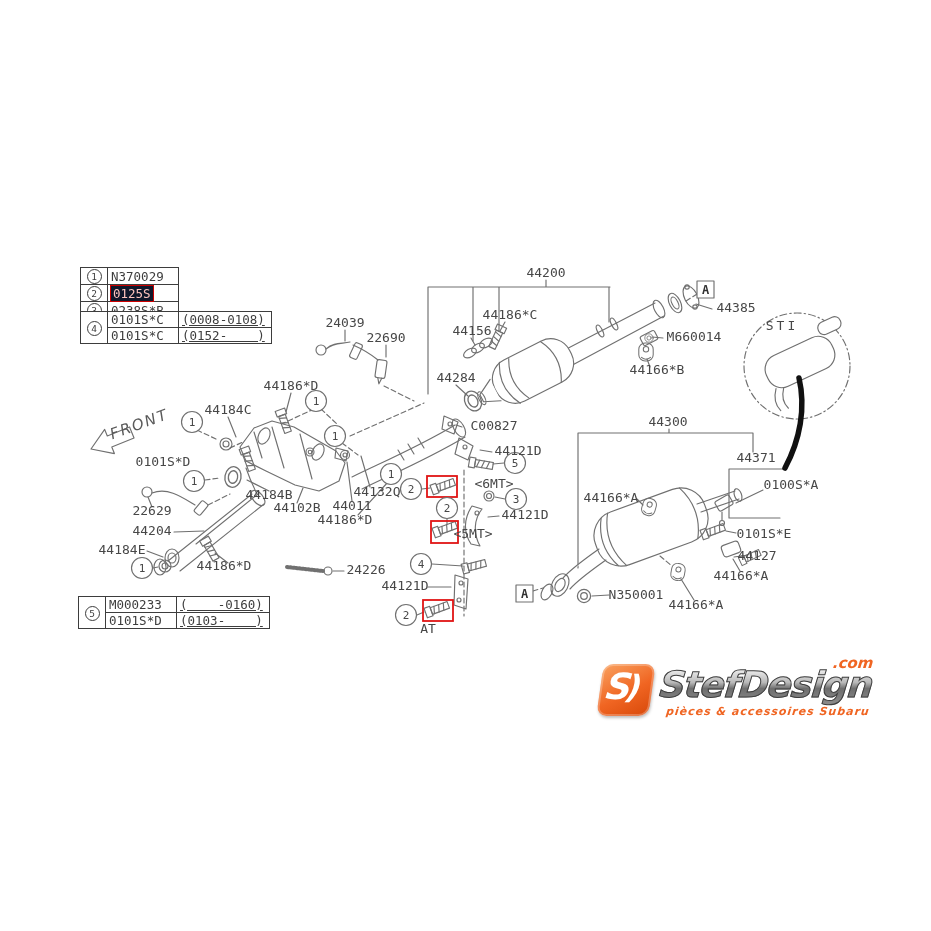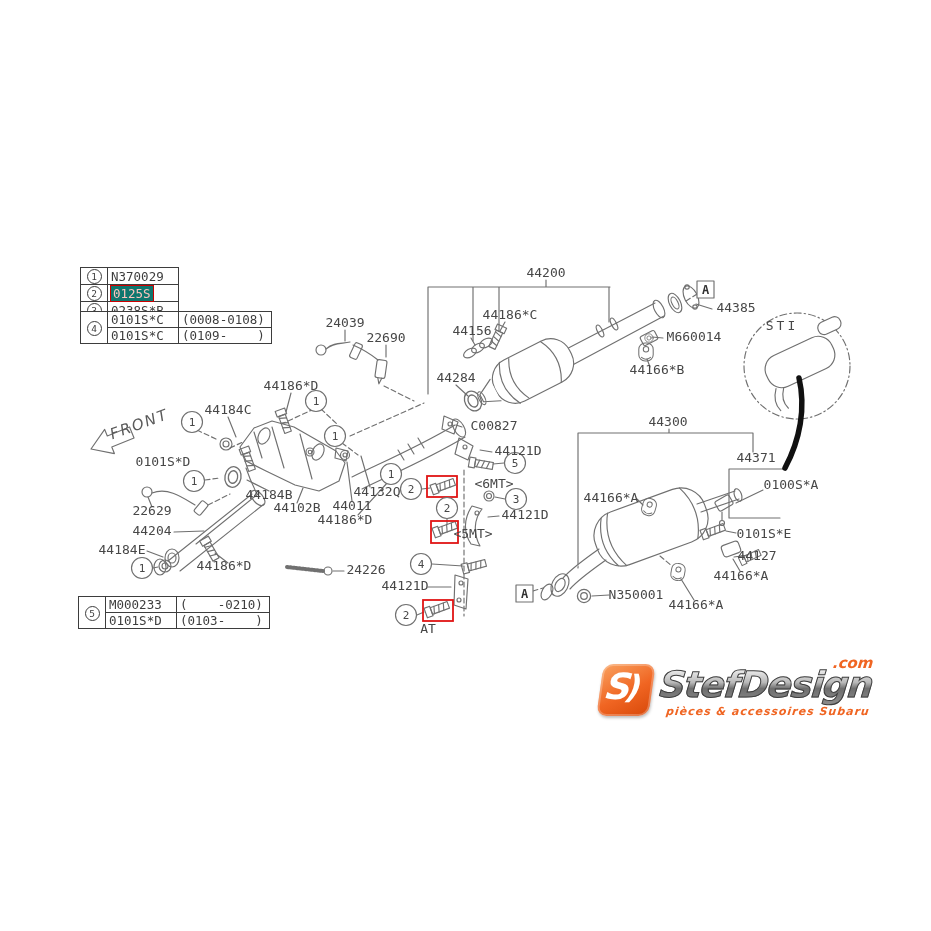--- a/index.html
+++ b/index.html
@@ -3,24 +3,24 @@
 <meta charset="utf-8">
 <style>
   html,body{margin:0;padding:0;background:#fff;}
   .stage{position:relative;width:931px;height:931px;background:#ffffff;overflow:hidden;
          font-family:"DejaVu Sans Mono",monospace;}
   
   .legend{position:absolute;border-collapse:collapse;font-size:12.5px;color:#3d3d3d;}
   .legend td{border:1px solid #3d3d3d;height:15px;padding:0 3px;background:#fff;vertical-align:middle;}
   .legend td.bdg{width:20px;text-align:center;}
   .legend td.prt{min-width:64px;}
-  .legend td.rng{min-width:86px;white-space:pre;}
+  .legend td.rng{min-width:86px;white-space:pre;text-decoration:underline;}
   .badge{display:inline-block;width:13px;height:13px;border:1px solid #3d3d3d;border-radius:50%;
          text-align:center;line-height:13px;font-size:9.5px;}
-  .hl{background:#0f766e;color:#ffc4bd;box-shadow:0 0 0 1px #cc0000;padding:0 2px;}
+  .hl{background:#0f172a;color:#ffc4bd;box-shadow:0 0 0 1px #cc0000;padding:0 2px;}
   #legend-top-a{left:80px;top:267px;}
   #legend-top-b{left:80px;top:311px;}
   #legend-bottom{left:78px;top:596px;}
   
   svg.diagram{position:absolute;left:0;top:0;}
   .dwg{stroke:#707070;fill:none;stroke-width:1.15;stroke-linecap:round;stroke-linejoin:round;}
   .fillw{fill:#ffffff;}
   .dsh{stroke-dasharray:5 3;}
   .ddot{stroke-dasharray:7 3 1.5 3;}
   .lbl{font-family:"DejaVu Sans Mono",monospace;font-size:13px;fill:#474747;text-anchor:middle;}
@@ -75,31 +75,31 @@
 
   <table class="legend" id="legend-top-b">
     <tbody>
         <tr>
       <td class="bdg" rowspan="2"><span class="badge">4</span></td>
       <td class="prt">0101S*C</td>
       <td class="rng">(0008-0108)</td>
     </tr>
     <tr>
       <td class="prt">0101S*C</td>
-      <td class="rng">(0109-    )</td>
+      <td class="rng">(0152-    )</td>
     </tr>
   </tbody>
     </table>
 
   <table class="legend" id="legend-bottom">
     <tbody>
         <tr>
       <td class="bdg" rowspan="2"><span class="badge">5</span></td>
       <td class="prt">M000233</td>
-      <td class="rng">(    -0210)</td>
+      <td class="rng">(    -0160)</td>
     </tr>
     <tr>
       <td class="prt">0101S*D</td>
       <td class="rng">(0103-    )</td>
     </tr>
   </tbody>
     </table>
 
   <svg class="diagram" width="931" height="931" viewBox="0 0 931 931">
     <defs>

